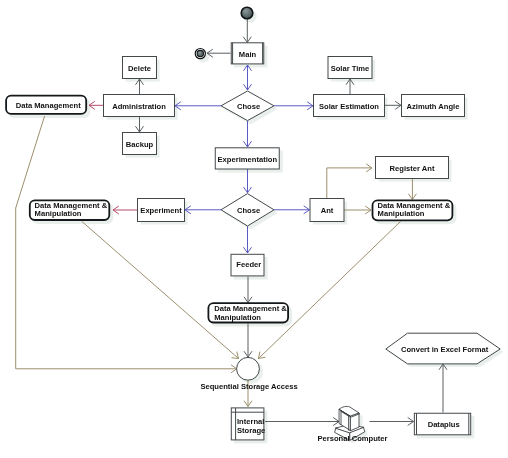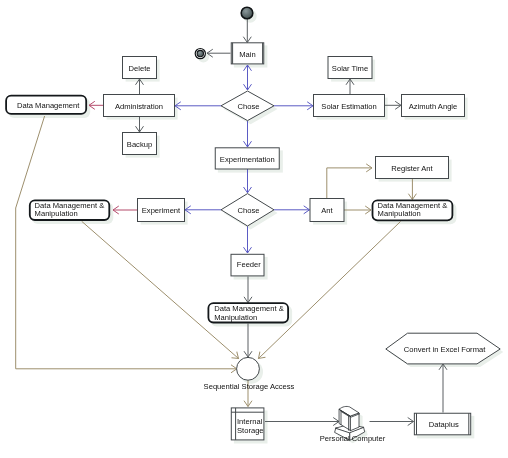--- a/index.html
+++ b/index.html
@@ -1,21 +1,21 @@
 <!DOCTYPE html>
 <html><head>
 <meta charset="utf-8">
 <title>Activity Diagram</title>
 <style>
   html,body{margin:0;padding:0;background:#ffffff;
     -webkit-font-smoothing:antialiased;-moz-osx-font-smoothing:grayscale;
 }
   body{width:508px;height:458px;overflow:hidden;}
   #stage{position:relative;width:508px;height:458px;overflow:hidden;background:#ffffff;
-         font-family:"Liberation Sans",sans-serif;}
+         font-family:"Liberation Sans",sans-serif;font-weight:bold;}
   #stage > svg{position:absolute;left:0;top:0;display:block;will-change:transform;}
 
   text{-webkit-font-smoothing:antialiased;}
   .lbl{font-family:"Liberation Sans",sans-serif;font-size:7.6px;fill:#111111;
        text-anchor:middle;-webkit-font-smoothing:antialiased;}
   .lbl-l{font-family:"Liberation Sans",sans-serif;font-size:7.6px;fill:#111111;
        text-anchor:start;-webkit-font-smoothing:antialiased;}
   .shp{fill:#ffffff;stroke:#43484b;stroke-width:1;}
   .shp-thick{fill:#ffffff;stroke:#14181b;stroke-width:1.8;}
   .sdw{fill:#e9efea;stroke:none;}

